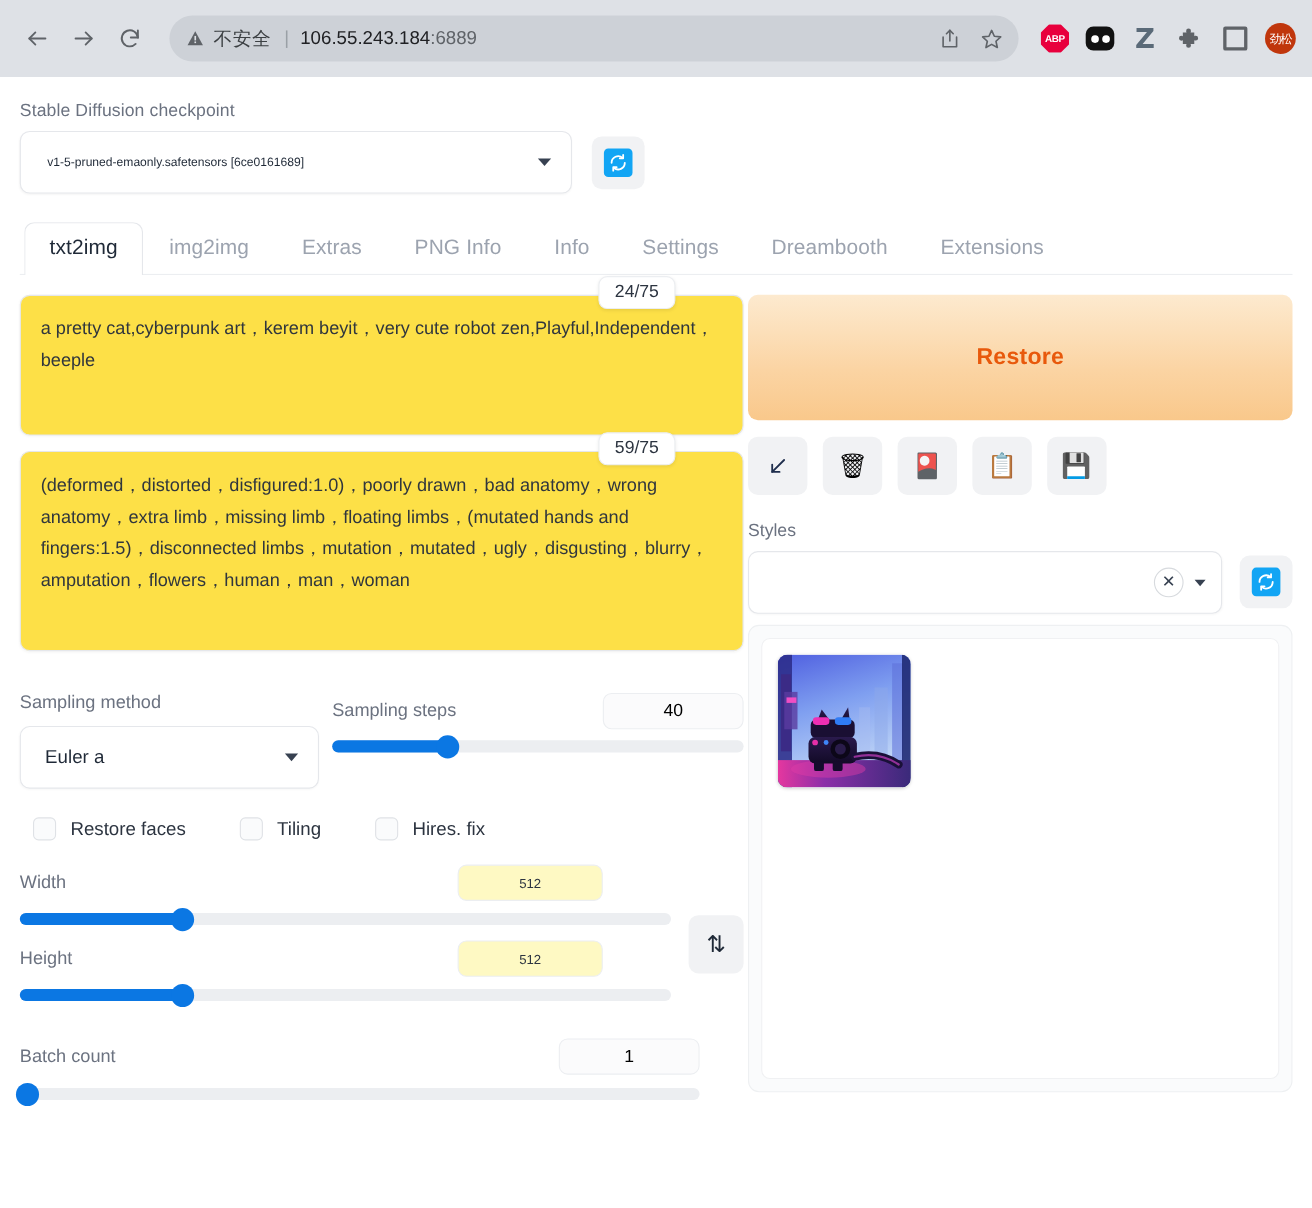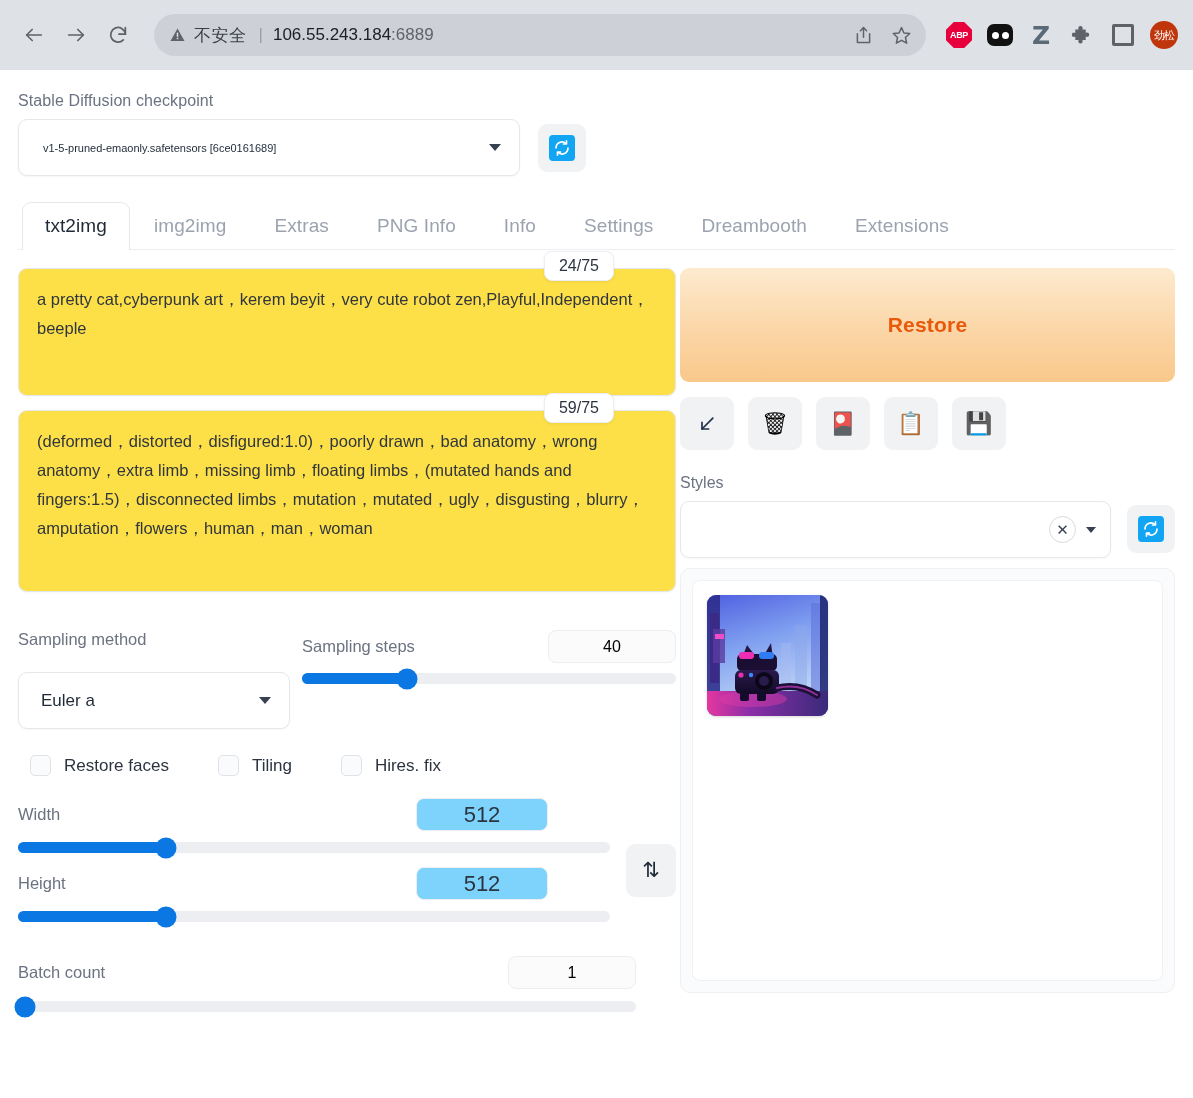--- a/index.html
+++ b/index.html
@@ -326,21 +326,21 @@
   }
 
   
   .params { padding-top: 24px; }
   .samp-row { display: flex; gap: 12px; align-items: flex-start; }
   .samp-left { width: 272px; flex: 0 0 272px; }
   .samp-right { flex: 1; padding-top: 0; }
   .field-label {
     font-size: 16.5px;
     color: #6b7280;
-    margin-bottom: 23px;
+    margin-bottom: 11px;
     display: block;
   }
   .select-box {
     height: 57px;
     border: 1px solid #e5e7eb;
     border-radius: 9px;
     background: #fff;
     display: flex;
     align-items: center;
     padding: 0 18px 0 22px;
@@ -411,23 +411,23 @@
   .wh-head {
     display: flex;
     align-items: center;
     justify-content: space-between;
     margin-bottom: 11px;
   }
   .wh-num {
     width: 132px; height: 33px;
     border: 1px solid #eceef1;
     border-radius: 8px;
-    background: #7dd3fc;
-    display: flex; align-items: center; justify-content: center;
-    font-size: 22px; color: #2c3440;
+    background: #fef9c3;
+    display: flex; align-items: center; justify-content: center;
+    font-size: 12px; color: #2c3440;
     margin-right: 62px;
   }
   .swap-btn {
     width: 50px; height: 53px;
     background: #f1f2f4;
     border-radius: 9px;
     display: flex; align-items: center; justify-content: center;
     font-size: 21px;
     color: #1f2937;
     margin-top: 6px;

